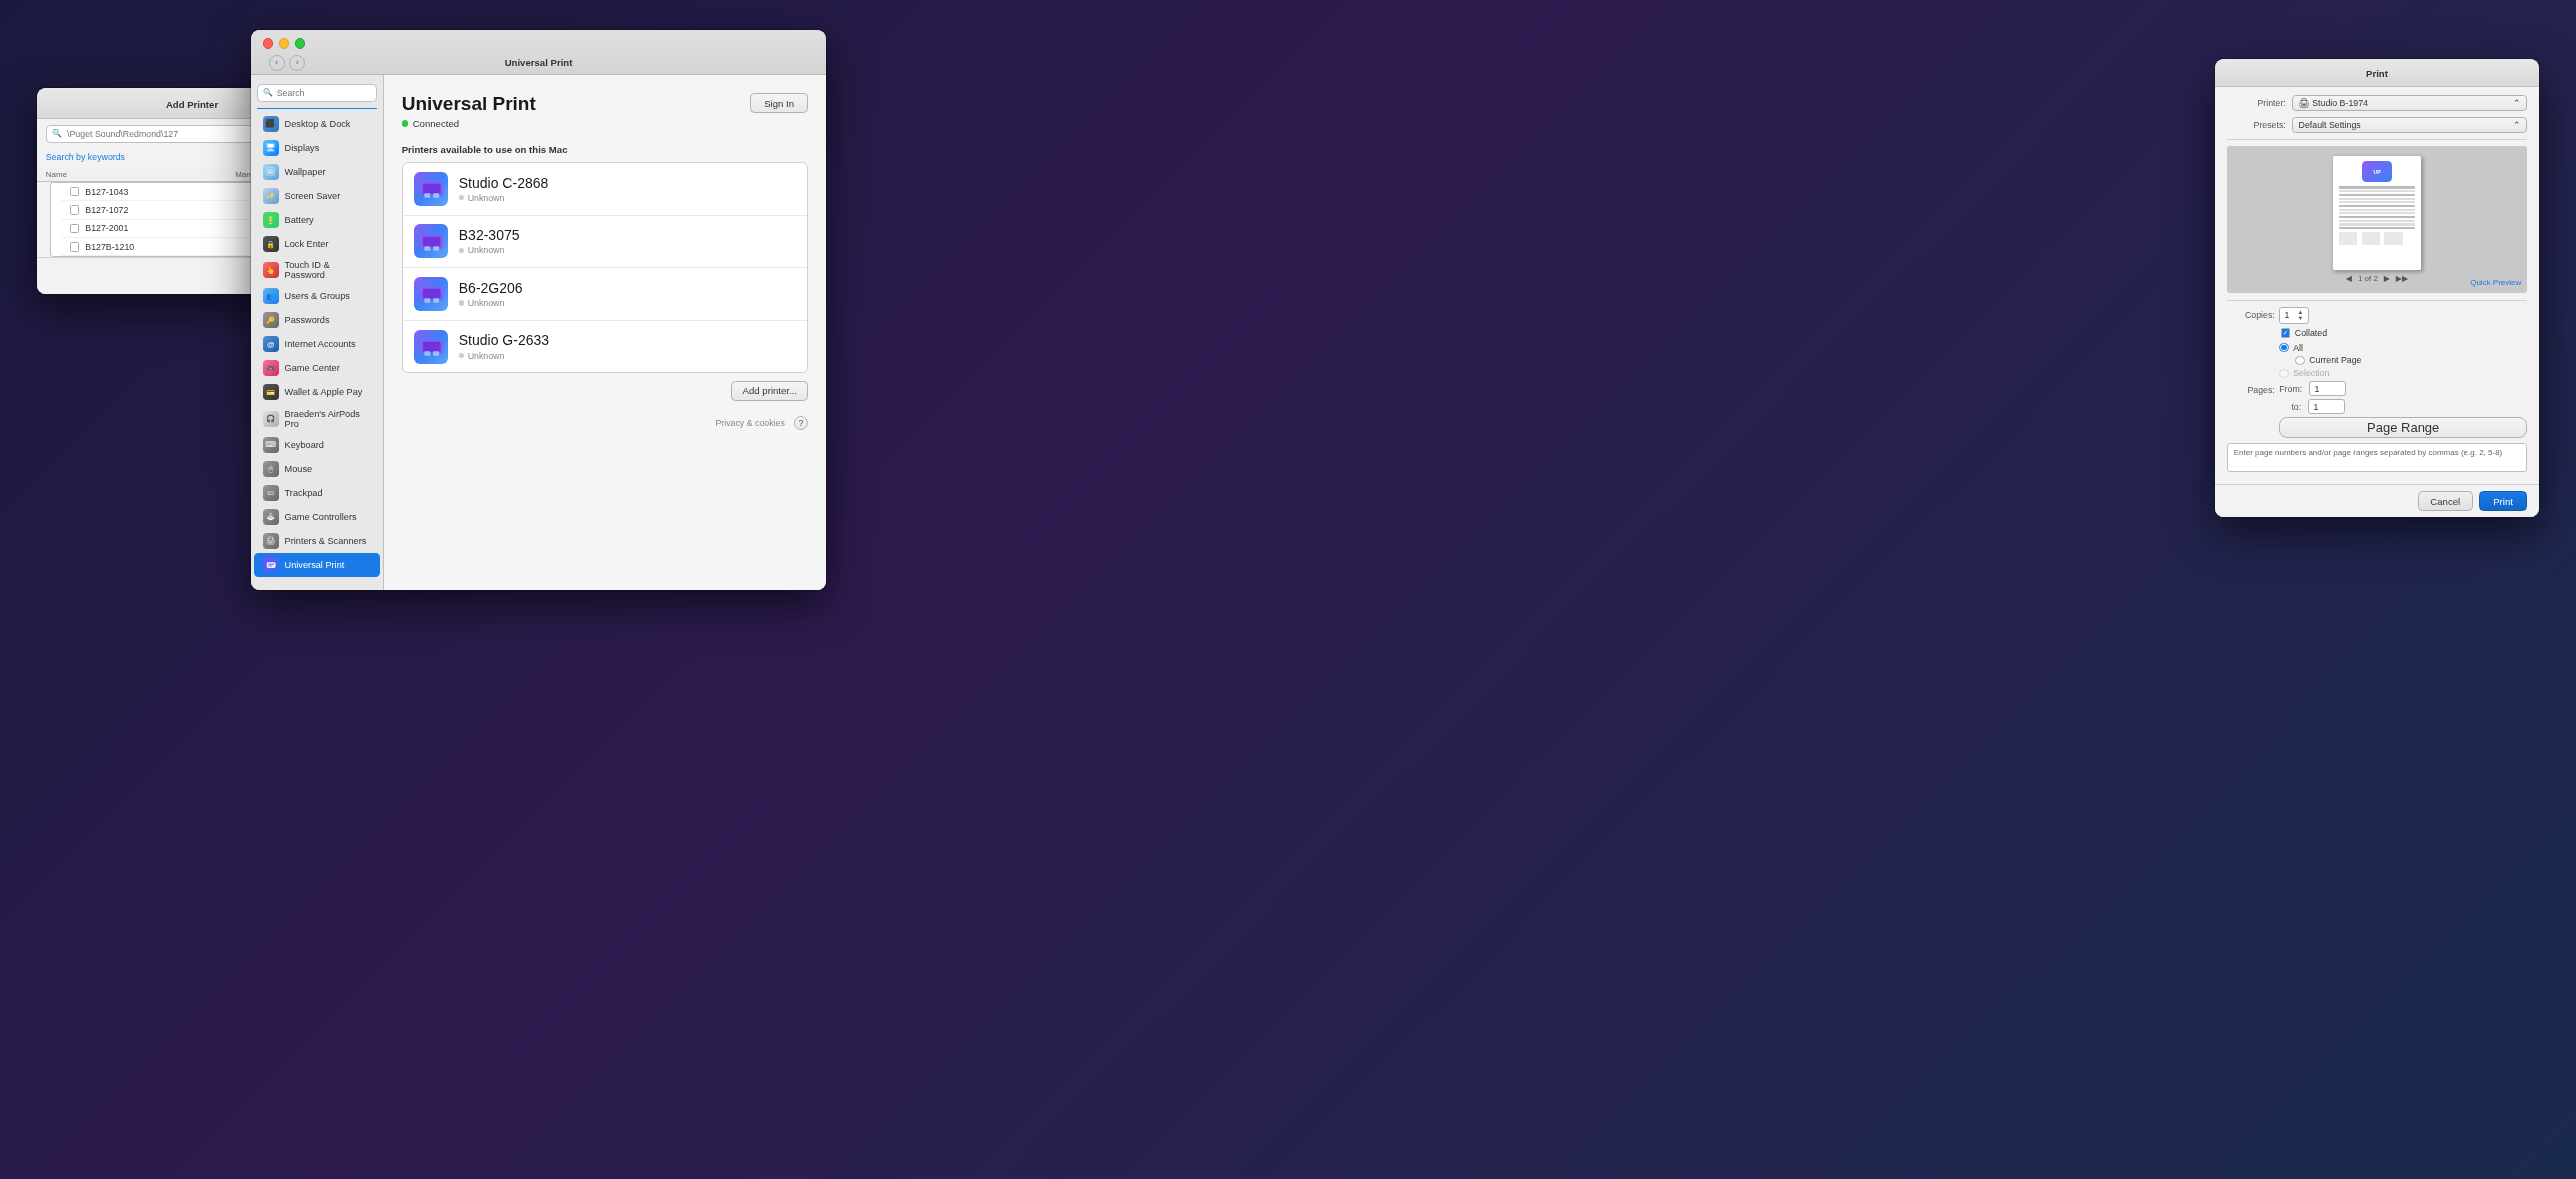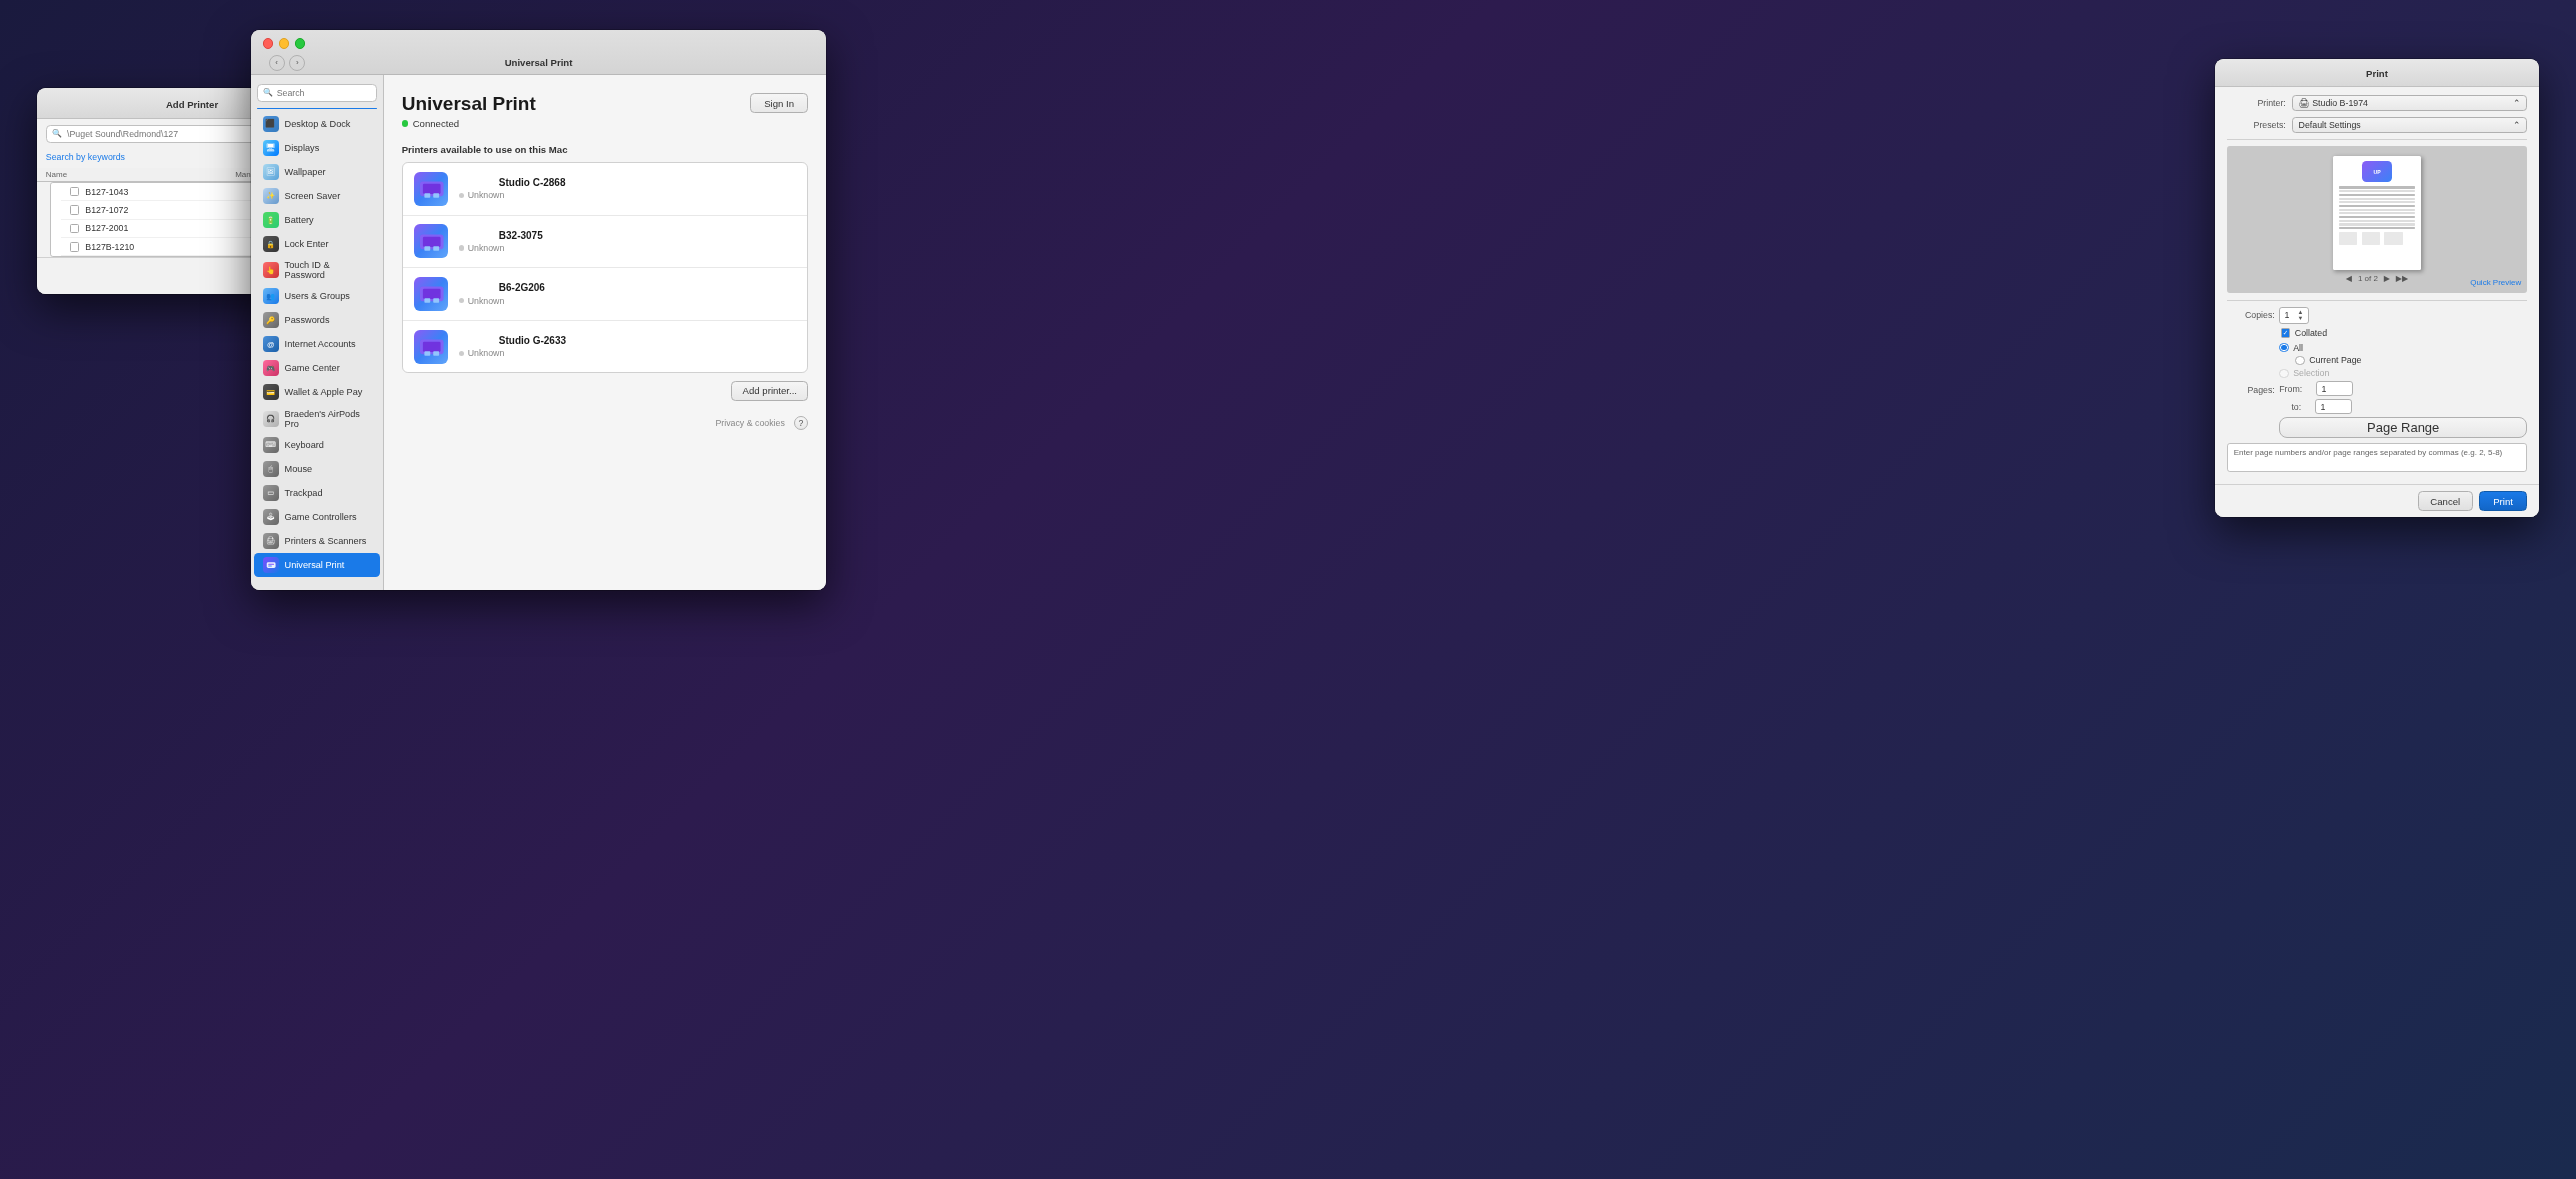--- a/index.html
+++ b/index.html
@@ -410,25 +410,24 @@
       align-items: center;
       justify-content: center;
       flex-shrink: 0;
       position: relative;
       overflow: hidden;
     }
 
     .printer-info { flex: 1; }
 
     .printer-name {
-      font-size: 10px;
-      font-weight: 700;
+      font-size: 14px;
+      font-weight: 400;
       color: #1a1a1a;
       margin-bottom: 2.2px;
-      margin-left: 40px;
     }
 
     .printer-status {
       display: flex;
       align-items: center;
       gap: 3.7px;
       font-size: 8.8px;
       color: #888;
     }
 
@@ -706,21 +705,21 @@
     .number-stepper {
       display: flex;
       flex-direction: column;
       font-size: 5.9px;
       color: #555;
     }
 
     .from-to-row {
       display: flex;
       align-items: center;
-      gap: 14px;
+      gap: 7px;
       font-size: 8.8px;
     }
 
     .from-to-label {
       color: #555;
       min-width: 22px;
       text-align: right;
     }
 
     .from-to-input {

